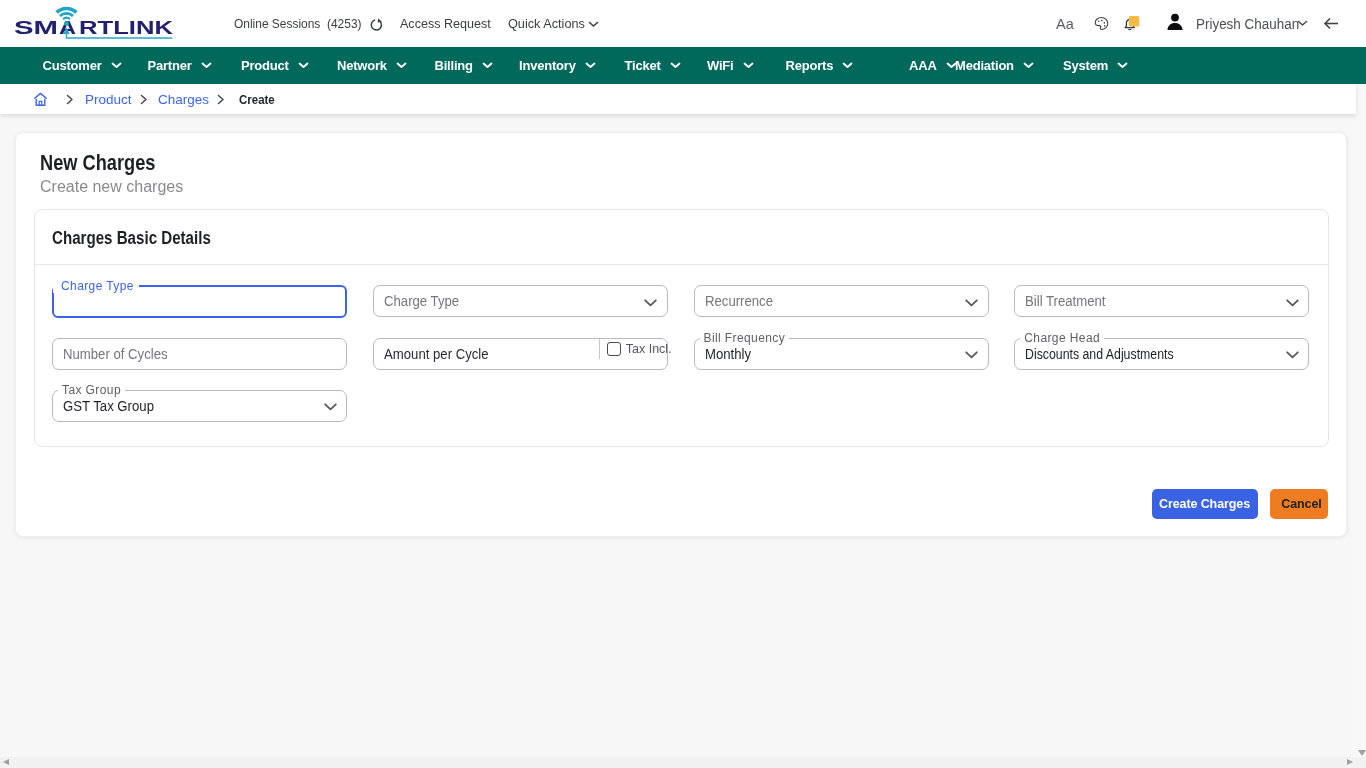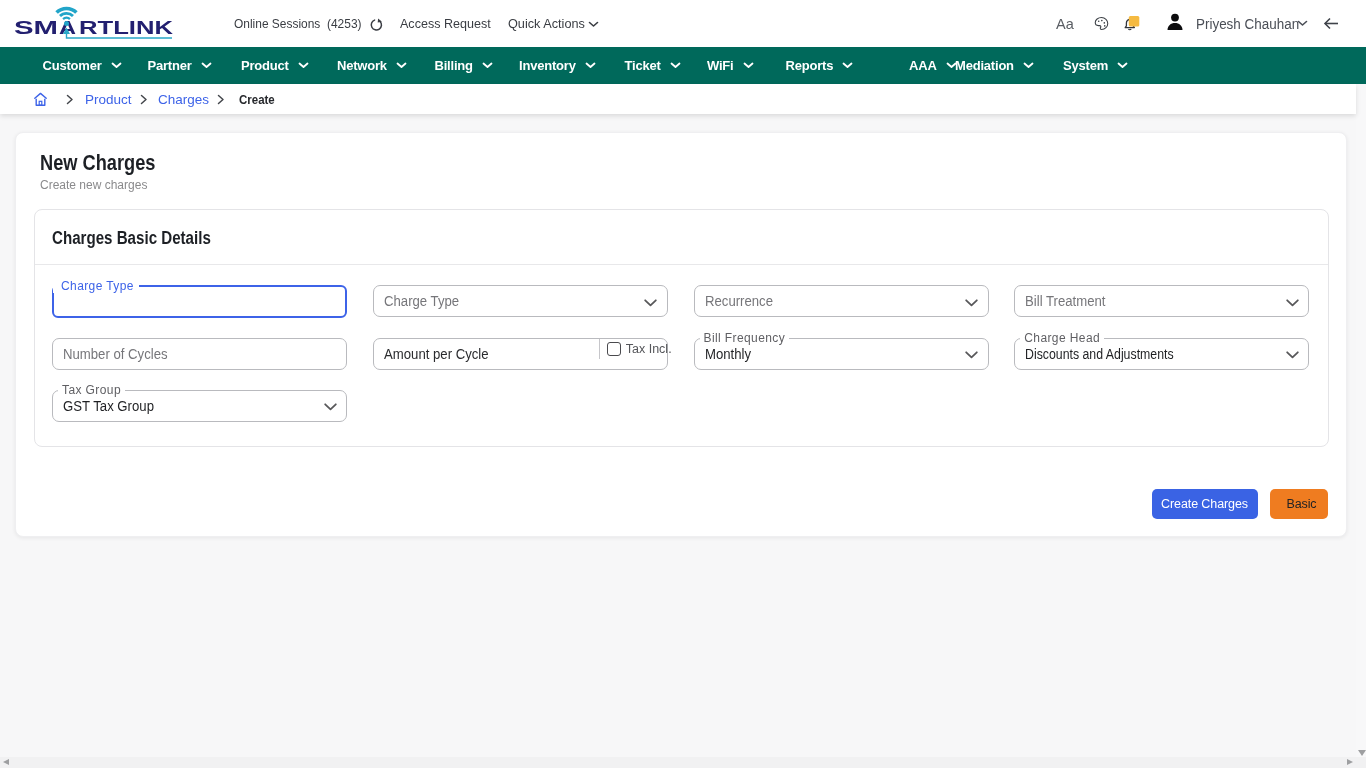--- a/index.html
+++ b/index.html
@@ -47,21 +47,21 @@
 .fld .ph { position:absolute; left:10px; top:0; height:100%; display:flex; align-items:center;
   font-size:14px; color:#76767a; transform:scaleX(0.94); transform-origin:0 50%; white-space:nowrap; }
 .fld .val { position:absolute; left:10px; top:0; height:100%; display:flex; align-items:center;
   font-size:14px; color:#1f2023; transform:scaleX(0.94); transform-origin:0 50%; white-space:nowrap; }
 .flbl { position:absolute; top:-8px; left:5px; padding:0 4px; background:#fff;
   font-size:12px; letter-spacing:0.4px; line-height:14px; color:#5f5f63; white-space:nowrap; }
 .chev { position:absolute; right:9.5px; top:12.5px; }
 
 
 .btn { position:absolute; height:30px; border-radius:5px; display:flex; align-items:center;
-  justify-content:center; font-size:12.5px; font-weight:normal; letter-spacing:-0.1px; }
+  justify-content:center; font-size:12.5px; font-weight:bold; letter-spacing:-0.1px; }
 
 
 #vsb { position:absolute; left:1356px; top:84px; width:10px; height:673px; background:#f8f8f9; }
 #hsb { position:absolute; left:0; top:757px; width:1366px; height:11px; background:#f1f1f2; }
 .tri { position:absolute; width:0; height:0; }
 </style>
 </head>
 <body>
 
 <div id="header">
@@ -182,21 +182,21 @@
   <svg class="abs" style="left:216.5px;top:10px;" width="8" height="11" viewBox="0 0 8 11">
       <polyline points="1.5,1.5 6,5.5 1.5,9.5" fill="none" stroke="#43464b" stroke-width="1.5" stroke-linecap="round" stroke-linejoin="round"></polyline>
     </svg>
   <div class="citem" style="left:238.5px;color:#26282c;font-weight:bold;transform:scaleX(0.85);transform-origin:0 50%;">Create</div>
 </div>
 
 <div id="content"></div>
 <div id="panel"></div>
 
 <div class="abs" style="left:40px;top:150px;font-size:22.5px;color:#1d2025;font-weight:bold;transform:scaleX(0.81);transform-origin:0 0;">New Charges</div>
-<div class="abs" style="left:40px;top:177.5px;font-size:12px;color:#8a8a8c;">Create new charges</div>
+<div class="abs" style="left:40px;top:177.5px;font-size:16px;color:#8a8a8c;">Create new charges</div>
 
 <div id="card"></div>
 <div class="abs" style="left:52px;top:227.5px;font-size:18px;font-weight:bold;color:#1d2025;transform:scaleX(0.84);transform-origin:0 0;">Charges Basic Details</div>
 <div class="abs" style="left:34.5px;top:264px;width:1293.5px;height:1px;background:#e8e8ea;"></div>
 
 <div class="fld" style="left:52px;top:285px;height:33px;border:2px solid #3D63E8;border-radius:6px;">
   <span class="flbl" style="color:#3D63E8;left:-1px;top:-8.5px;padding:0 5px 0 8px;">Charge Type</span>
 </div>
 <div class="fld" style="left:372.75px;top:285px;">
   <span class="ph">Charge Type</span>
@@ -244,21 +244,21 @@
 
 <div class="fld" style="left:52px;top:389.5px;">
   <span class="flbl">Tax Group</span>
   <span class="val">GST Tax Group</span>
   <svg class="chev" width="13" height="8" viewBox="0 0 13 8">
       <polyline points="1.2,1.3 6.5,6.3 11.8,1.3" fill="none" stroke="#58585a" stroke-width="1.8" stroke-linecap="round" stroke-linejoin="round"></polyline>
     </svg>
 </div>
 
 <div class="btn" style="left:1151.5px;top:489px;width:106px;background:#3A63E4;color:#fff;">Create Charges</div>
-<div class="btn" style="left:1270px;top:489px;width:58px;background:#EF7C20;color:#222325;padding-left:5px;">Basic</div>
+<div class="btn" style="left:1270px;top:489px;width:58px;background:#EF7C20;color:#222325;padding-left:5px;">Cancel</div>
 
 <div id="vsb">
   <div class="tri" style="left:1.5px;top:666px;border-left:4px solid transparent;border-right:4px solid transparent;border-top:6px solid #9e9fa1;"></div>
 </div>
 <div id="hsb">
   <div class="tri" style="left:3px;top:2px;border-top:3.5px solid transparent;border-bottom:3.5px solid transparent;border-right:6px solid #9e9fa1;"></div>
   <div class="tri" style="left:1347px;top:2px;border-top:3.5px solid transparent;border-bottom:3.5px solid transparent;border-left:6px solid #9e9fa1;"></div>
 </div>
 
 </body></html>

